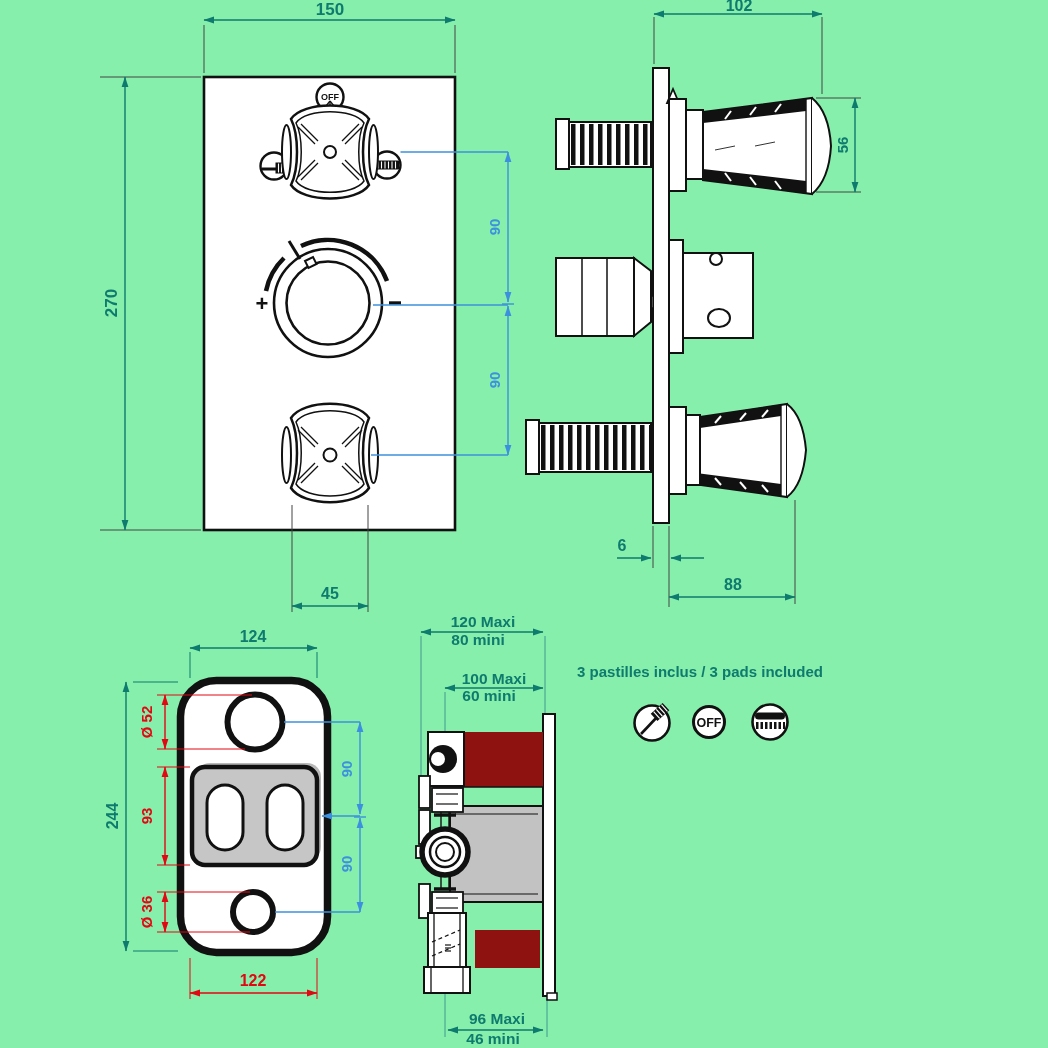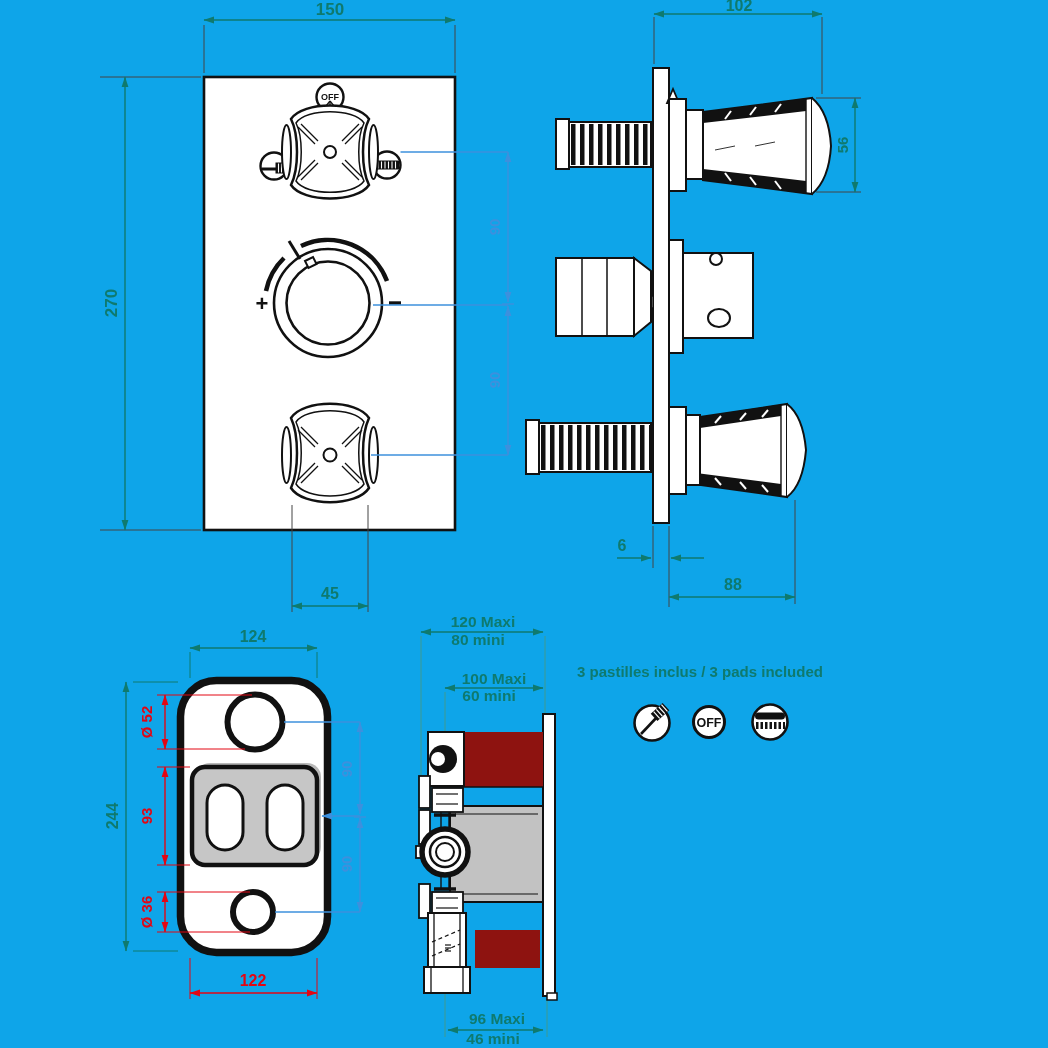--- a/index.html
+++ b/index.html
@@ -1,16 +1,16 @@
 <!DOCTYPE html>
 <html><head>
 <meta charset="utf-8">
 <style>
   html,body{margin:0;padding:0;background:#ffffff;}
-  .canvas{position:relative;width:1048px;height:1048px;background:#0ea5e9;overflow:hidden;
+  .canvas{position:relative;width:1048px;height:1048px;background:#86efac;overflow:hidden;
           font-family:"Liberation Sans","DejaVu Sans",sans-serif;}
   svg text{font-family:"Liberation Sans","DejaVu Sans",sans-serif;font-weight:700;}
   .dim-teal{fill:#0f7a6e;}
   .dim-blue{fill:#3d90dd;}
   .dim-red{fill:#e30613;}
 </style>
 </head>
 <body>
 
 <div class="canvas">

